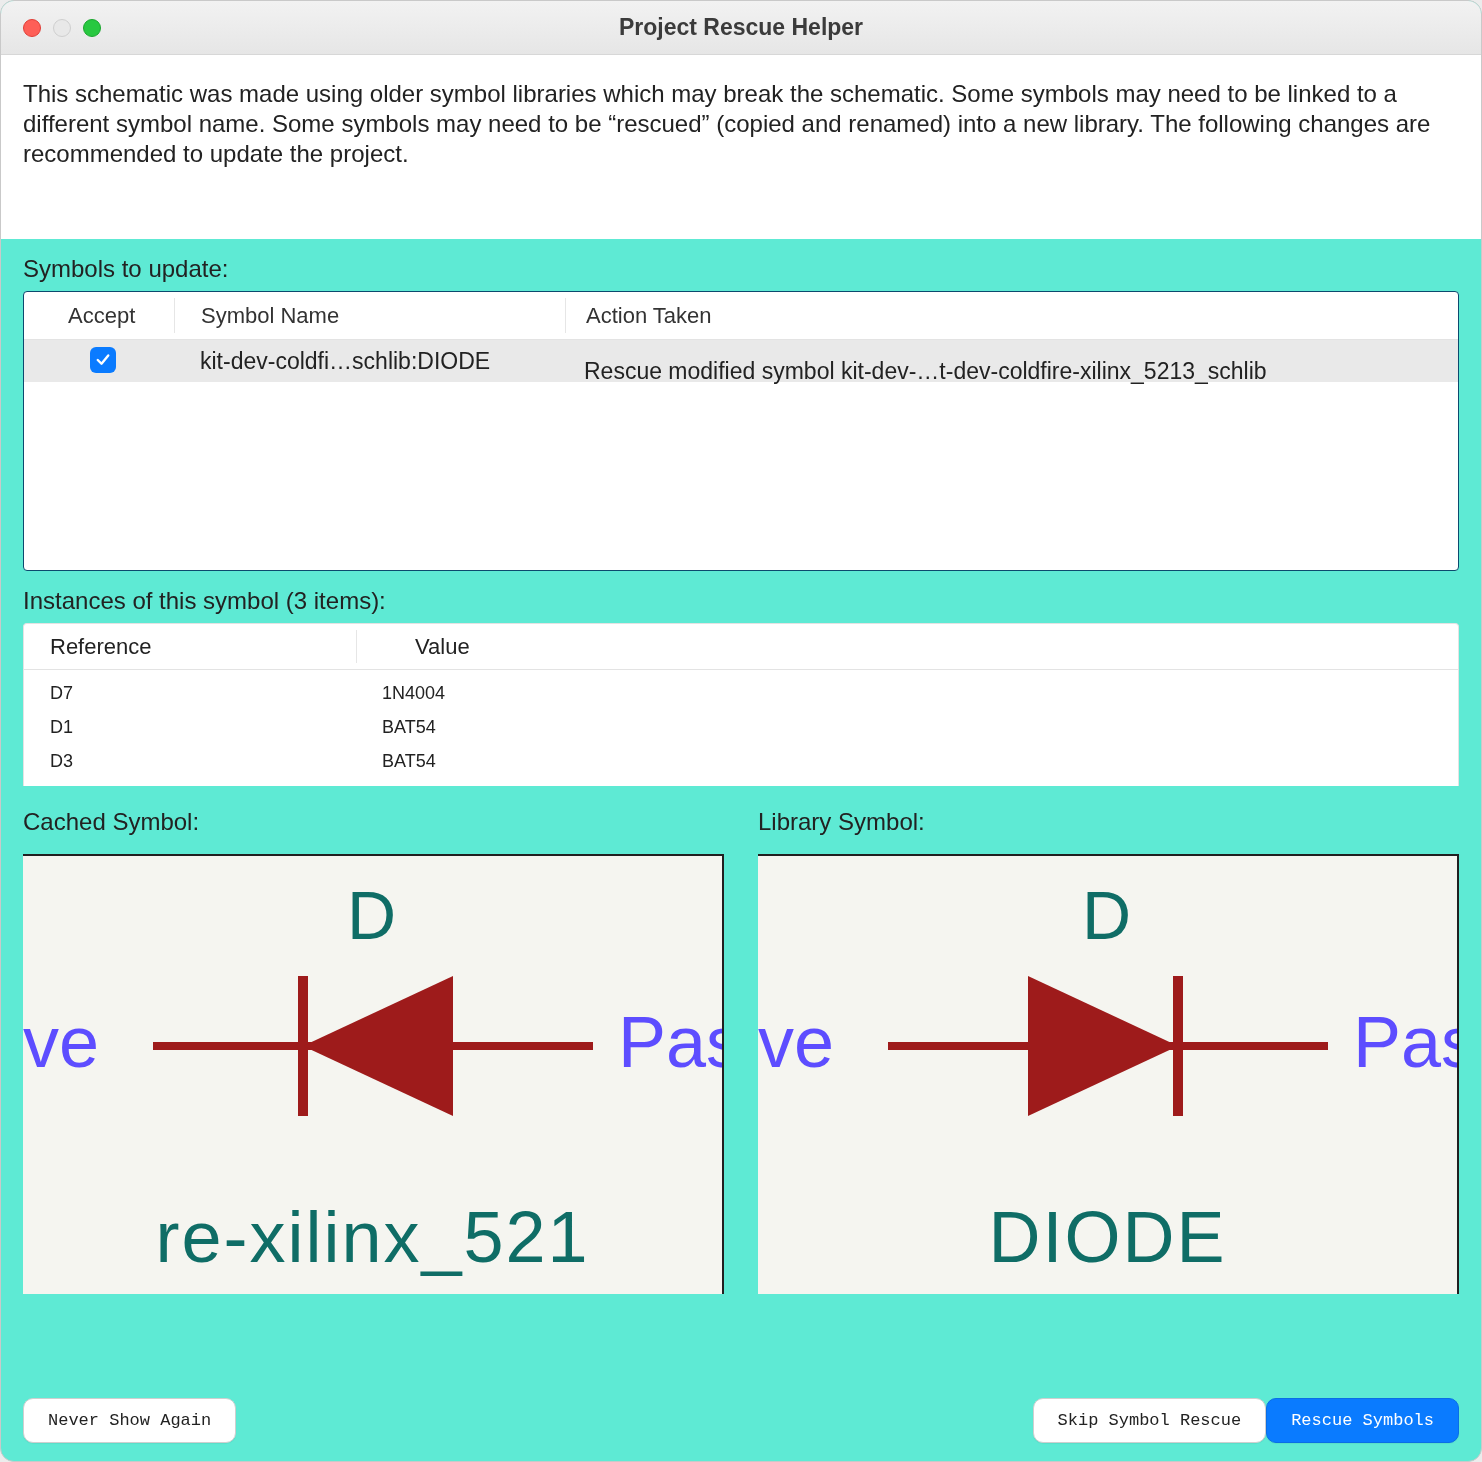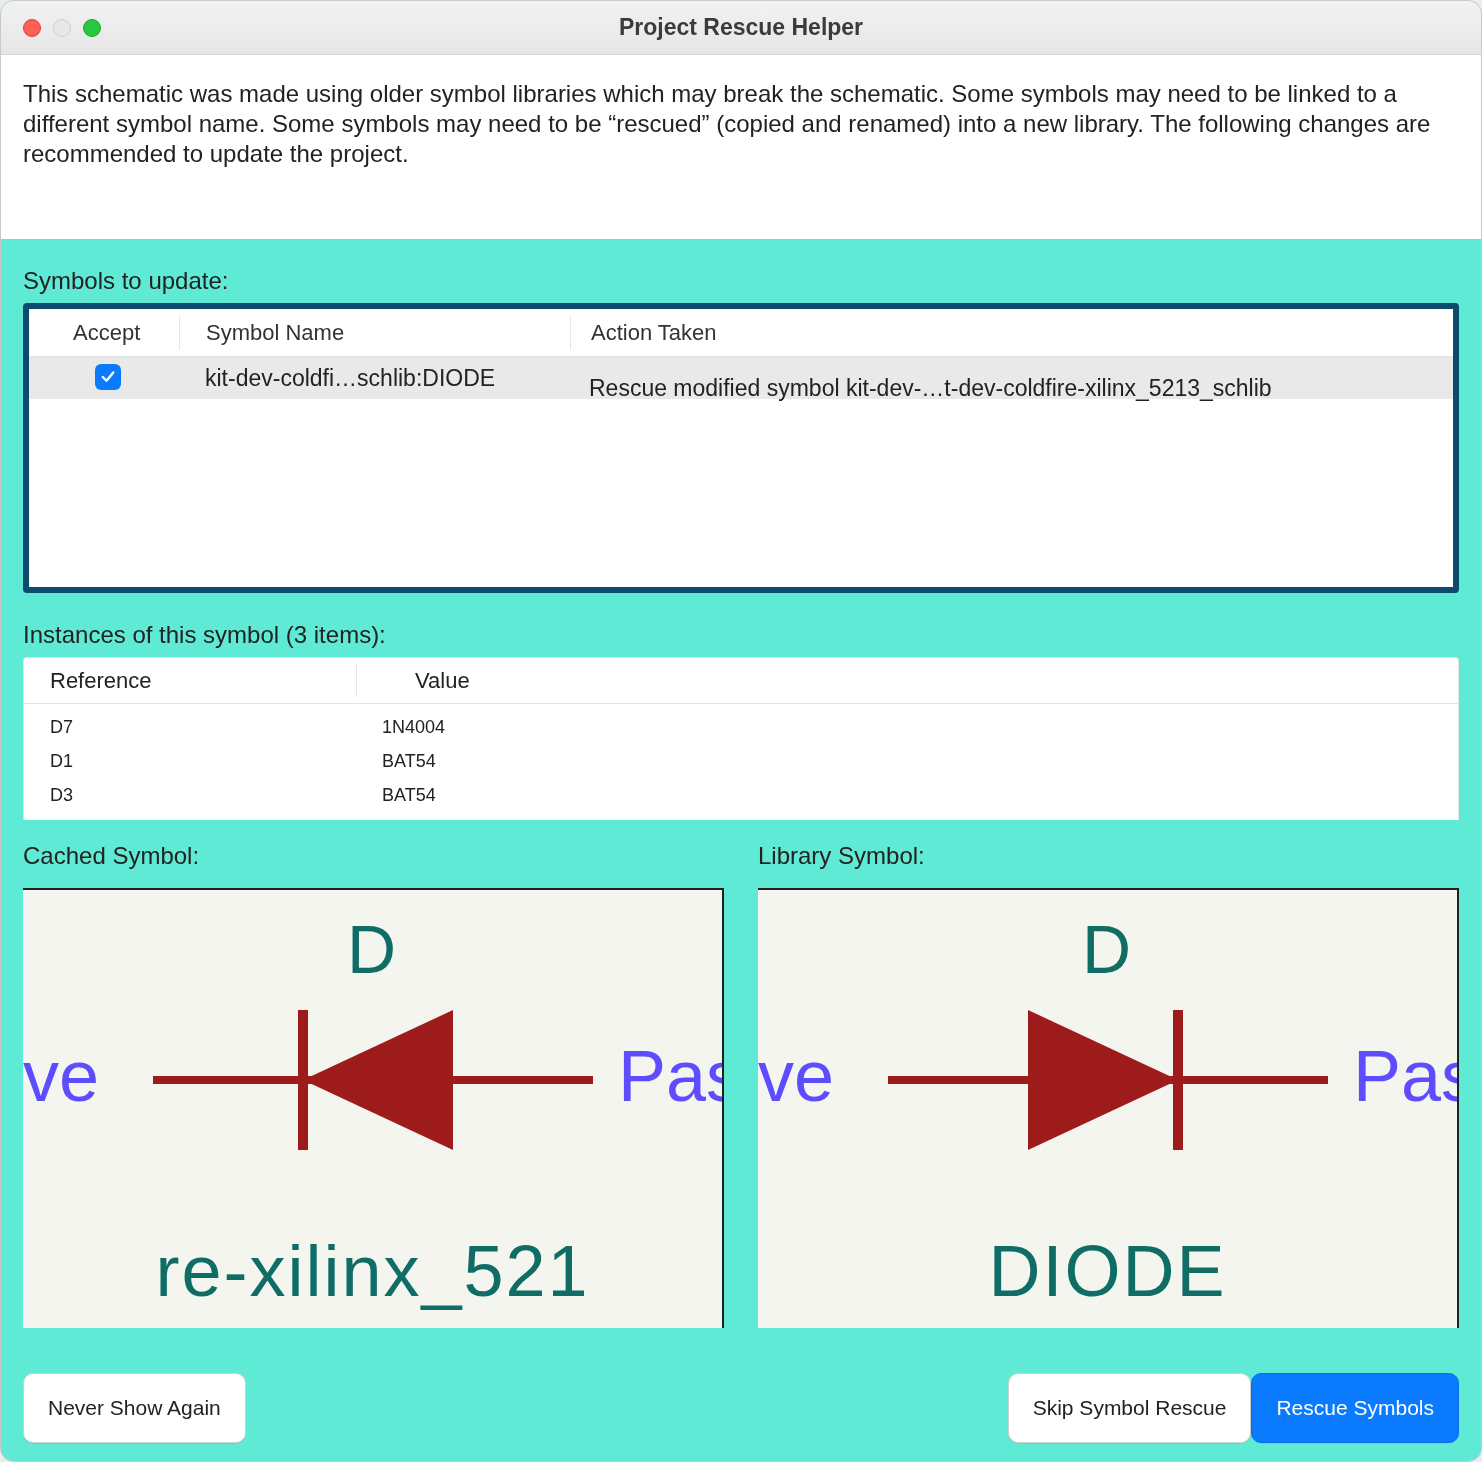--- a/index.html
+++ b/index.html
@@ -45,27 +45,27 @@
     font-size: 23px;
     color: #3b3b3b;
   }
   .intro {
     background: #fff;
     padding: 24px 22px 70px 22px;
     font-size: 24px;
     line-height: 1.25;
   }
   .section-label {
-    padding: 28px 22px 8px 22px;
+    padding: 16px 22px 8px 22px;
     font-size: 24px;
   }
   .list {
     margin: 0 22px;
     background: #fff;
-    border: 6px solid #0c4a6e;
+    border: 1px solid #0c4a6e;
     border-radius: 4px;
   }
   .list-header, .list-row {
     display: flex;
     align-items: center;
   }
   .list-header {
     height: 48px;
     border-bottom: 1px solid #e3e3e3;
     font-size: 22px;
@@ -161,25 +161,26 @@
     position:absolute;
     left:0; right:0; bottom: 18px;
     display:flex;
     align-items:center;
     padding: 0 22px;
   }
   .btn {
     background: #fff;
     border: 1px solid #cfcfcf;
     border-radius: 10px;
-    padding: 22px 24px;
-    font-size: 21px;
+    padding: 12px 24px;
+    font-size: 17px;
     color: #222;
     box-shadow: 0 1px 1px rgba(0,0,0,0.05);
     cursor: pointer;
+    font-family: Liberation Mono, monospace;
   }
   .btn.primary {
     background: #0a7bff;
     color: #fff;
     border-color: #0a6ee5;
   }
   .footer .spacer { flex:1; }
   .footer .btn + .btn { }
 </style>
 </head>

